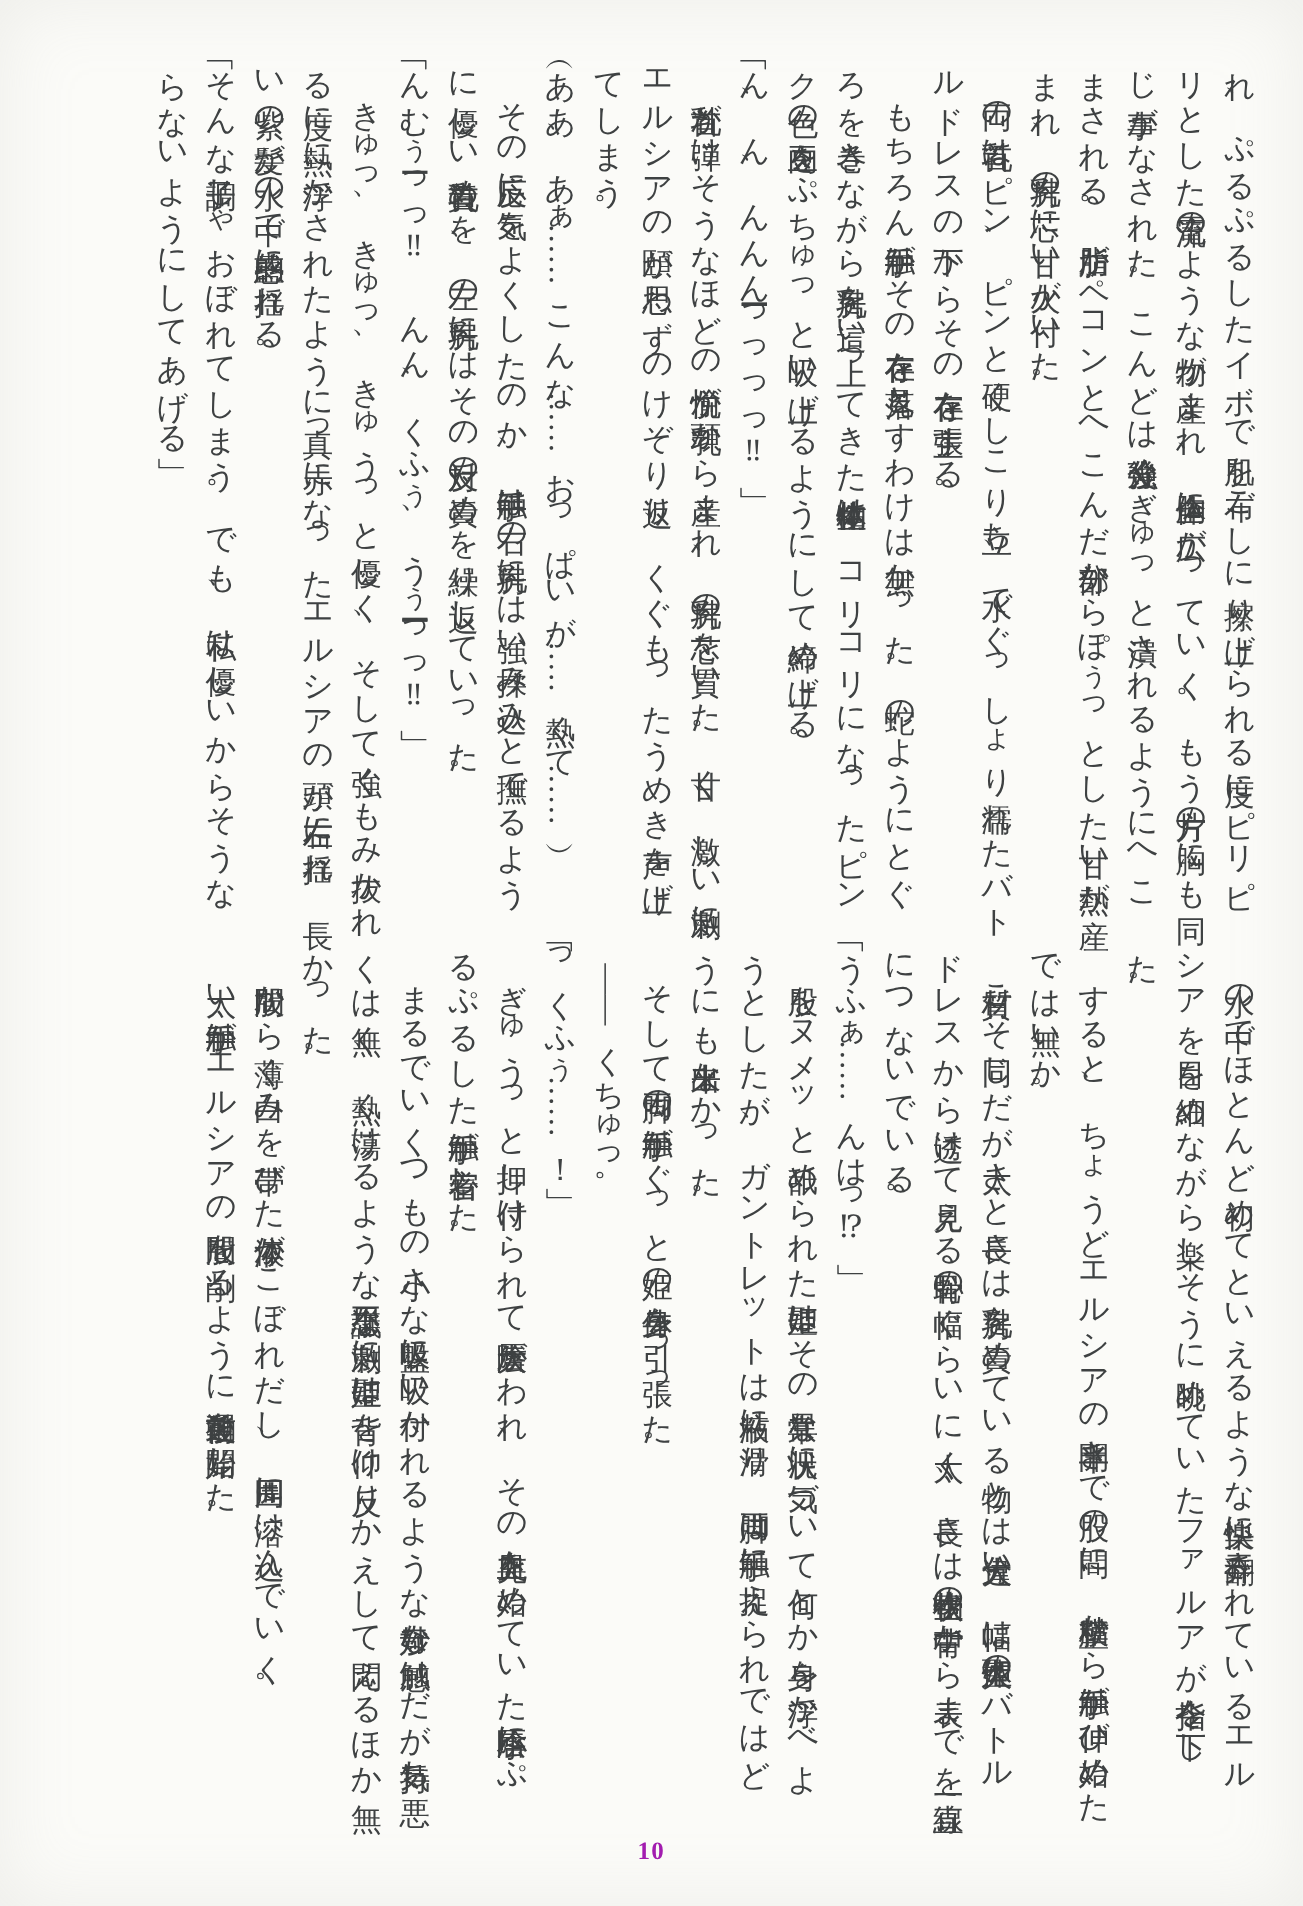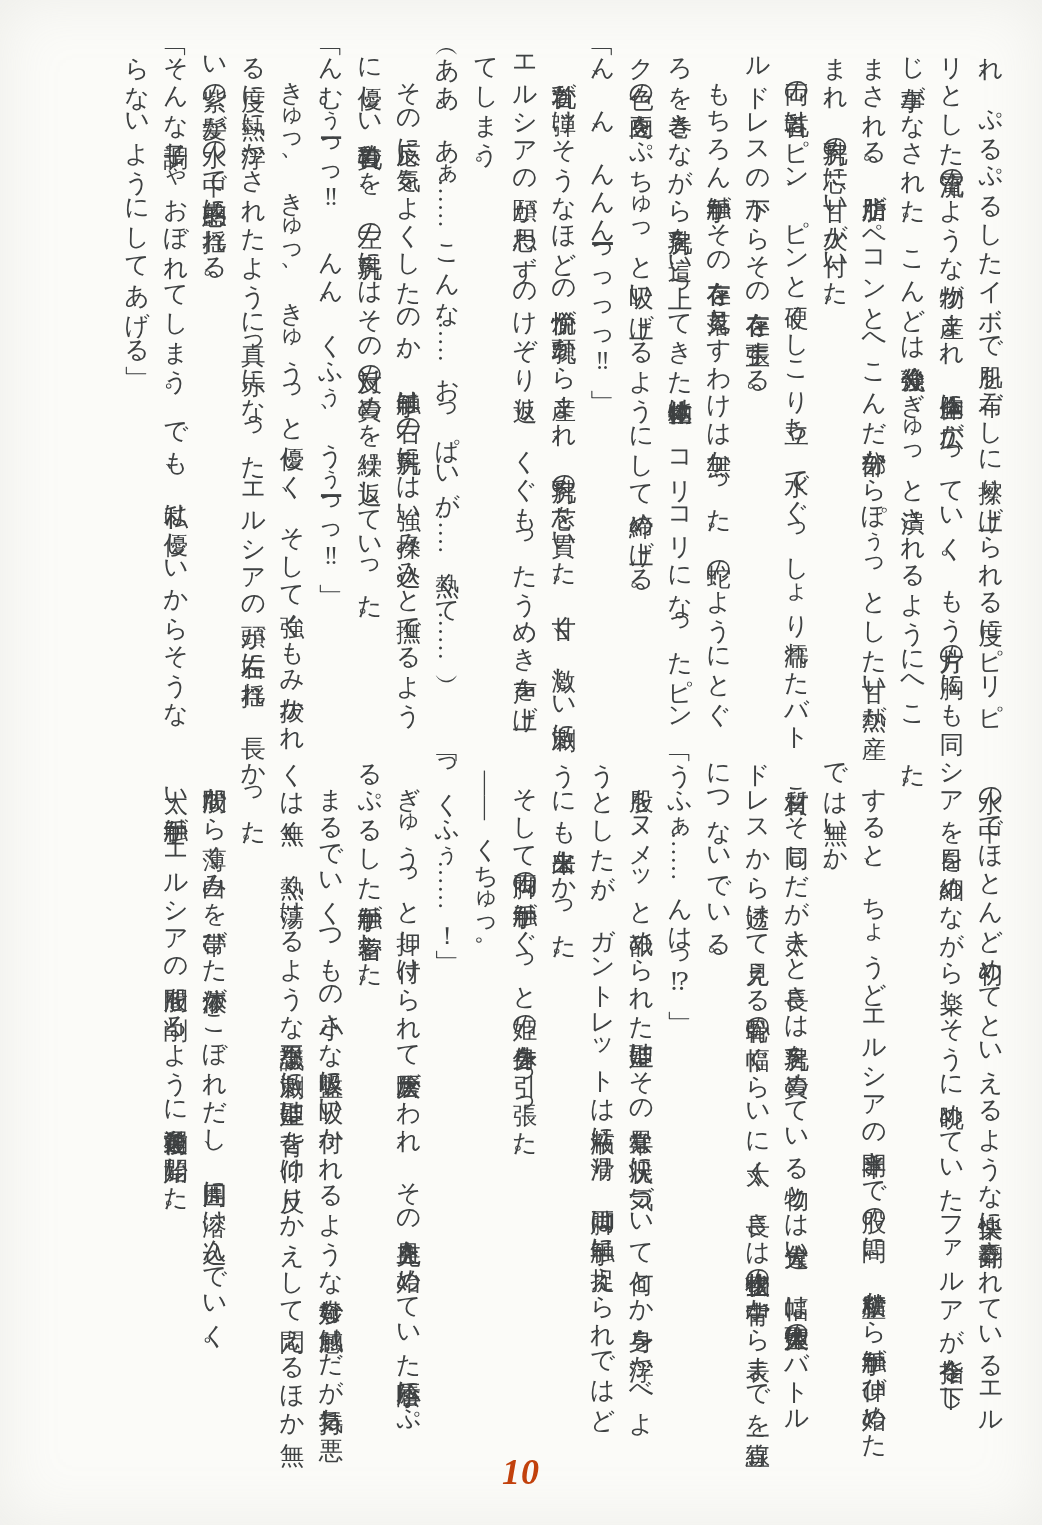--- a/index.html
+++ b/index.html
@@ -25,25 +25,24 @@
     letter-spacing: 0.2px;
   }
   .block-top { top: 40px; }
   .block-bottom { top: 746px; }
   .para { margin: 0; padding: 0; }
   .page-number {
     position: absolute;
     bottom: 32px;
     left: 50%;
     transform: translateX(-50%);
-    font-size: 36px;
+    font-size: 20px;
     font-weight: bold;
-    color: #c2410c;
+    color: #a21caf;
     letter-spacing: 1px;
-    font-style: italic;
   }
 </style>
 </head>
 <body>
 
 <div class="page">
   <div class="text-block block-top">
       <p class="para">れ、ぷるぷるしたイボで肌を布ごしに擦り上げられる度にピリピリとした電流のような物が産まれ、胸全体に広がっていく。もう片方の胸にも同じ事がなされた。こんどは幾分強くぎゅっと潰されるようにへこまされる。脂肪がペコンとへこんだ部分からぽぅっとした甘い熱が産まれ、乳房の芯に甘い火が付いた。</p>
       <p class="para">　両の乳首はピン、ピンと硬くしこり立ち、水でぐっしょり濡れたバトルドレスの下からその存在を主張する。</p>
       <p class="para">　もちろん触手がその存在を見落とすわけは無かった。蛇のようにとぐろを巻きながら乳房を這い上ってきた粘体生物は、コリコリになったピンク色の肉豆をぷちゅっと吸い上げるようにして締め上げる。</p>

